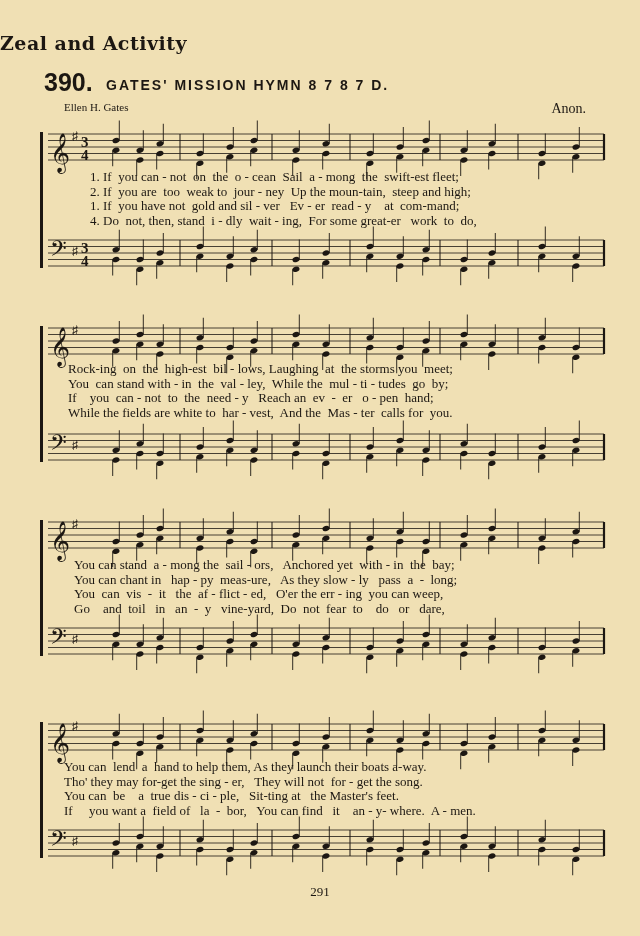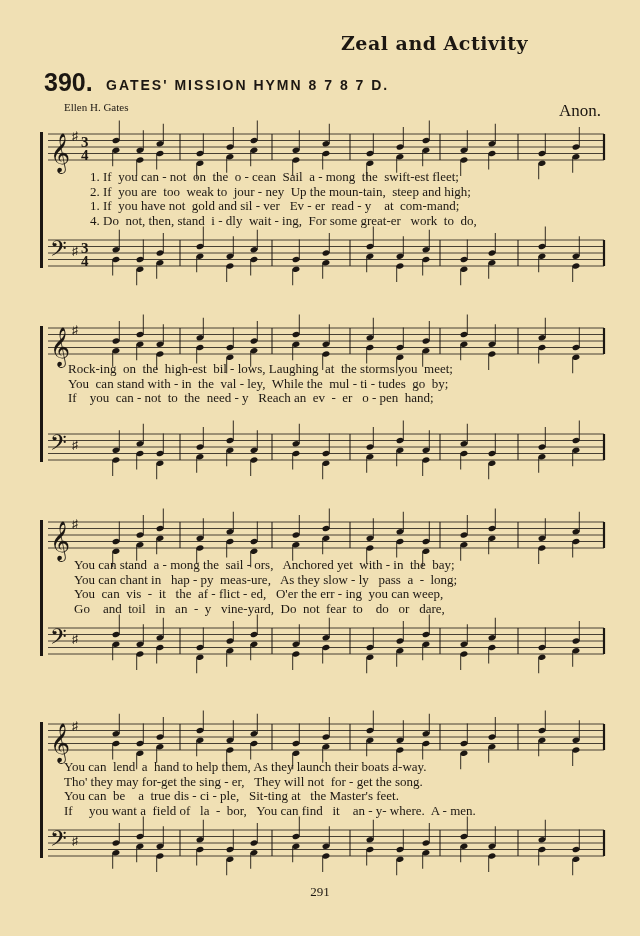--- a/index.html
+++ b/index.html
@@ -1,21 +1,21 @@
 <!DOCTYPE html>
 <html><head>
 <meta charset="utf-8">
 <style>
   html,body{margin:0;padding:0;}
   body{width:640px;height:936px;background:#f0e0b4;position:relative;overflow:hidden;font-family:"Liberation Serif","DejaVu Serif",serif;color:#1c1712;}
-  .section-title{position:absolute;top:32px;left:0;width:528px;text-align:right;font-family:"DejaVu Serif",serif;font-size:19px;font-weight:bold;letter-spacing:0.5px;}
+  .section-title{position:absolute;top:32px;left:0;width:528px;text-align:left;font-family:"DejaVu Serif",serif;font-size:19px;font-weight:bold;letter-spacing:0.5px;}
   .hymn-num{position:absolute;top:68px;left:44px;font-family:"Liberation Sans",sans-serif;font-weight:bold;font-size:25px;}
   .hymn-name{position:absolute;top:77px;left:106px;font-family:"Liberation Sans",sans-serif;font-weight:bold;font-size:14px;letter-spacing:2px;}
   .author{position:absolute;top:101px;left:64px;font-size:11px;}
-  .composer{position:absolute;top:101px;right:39px;font-size:17px;}
+  .composer{position:absolute;top:101px;right:54px;font-size:14px;}
   .system{position:absolute;left:40px;width:572px;}
   .system svg{position:absolute;left:0;top:0;}
   .lyrics{position:absolute;left:30px;width:540px;font-size:13px;line-height:14.6px;}
   .lyric-line{white-space:pre;}
   .page-num{position:absolute;top:884px;left:0;width:640px;text-align:center;font-size:13px;}
 </style>
 </head>
 <body>
 
 <div class="section-title">Zeal and Activity</div>
@@ -333,20 +333,21 @@
       <line x1="498.7" y1="144.75" x2="498.7" y2="160.75" stroke="#1c1712" stroke-width="0.9"></line>
       <ellipse cx="536" cy="128.5" rx="3.6" ry="2.6" fill="#1c1712" transform="rotate(-20 536 128.5)"></ellipse>
       <ellipse cx="536" cy="138.25" rx="3.6" ry="2.6" fill="#1c1712" transform="rotate(-20 536 138.25)"></ellipse>
       <line x1="539.3" y1="128.5" x2="539.3" y2="108.5" stroke="#1c1712" stroke-width="0.9"></line>
       <line x1="532.7" y1="138.25" x2="532.7" y2="154.25" stroke="#1c1712" stroke-width="0.9"></line>
     </svg>
   <div class="lyrics" style="top:50px;left:28px;">
     <div class="lyric-line">Rock-ing  on  the  high-est  bil - lows, Laughing  at  the storms you  meet;</div>
     <div class="lyric-line">You  can stand with - in  the  val - ley,  While the  mul - ti - tudes  go  by;</div>
     <div class="lyric-line">If    you  can - not  to  the  need - y   Reach an  ev  -  er   o - pen  hand;</div>
+    <div class="lyric-line">While the fields are white to  har - vest,  And the  Mas - ter  calls for  you.</div>
   </div>
 </div>
 
 <div class="system" style="top:506px;height:182px;">
   <svg class="staves" width="572" height="182">
       <rect x="0" y="14" width="3" height="136" fill="#1c1712"></rect>
       <line x1="8" y1="16" x2="564" y2="16" stroke="#1c1712" stroke-width="0.8"></line>
       <line x1="8" y1="22.5" x2="564" y2="22.5" stroke="#1c1712" stroke-width="0.8"></line>
       <line x1="8" y1="29" x2="564" y2="29" stroke="#1c1712" stroke-width="0.8"></line>
       <line x1="8" y1="35.5" x2="564" y2="35.5" stroke="#1c1712" stroke-width="0.8"></line>

